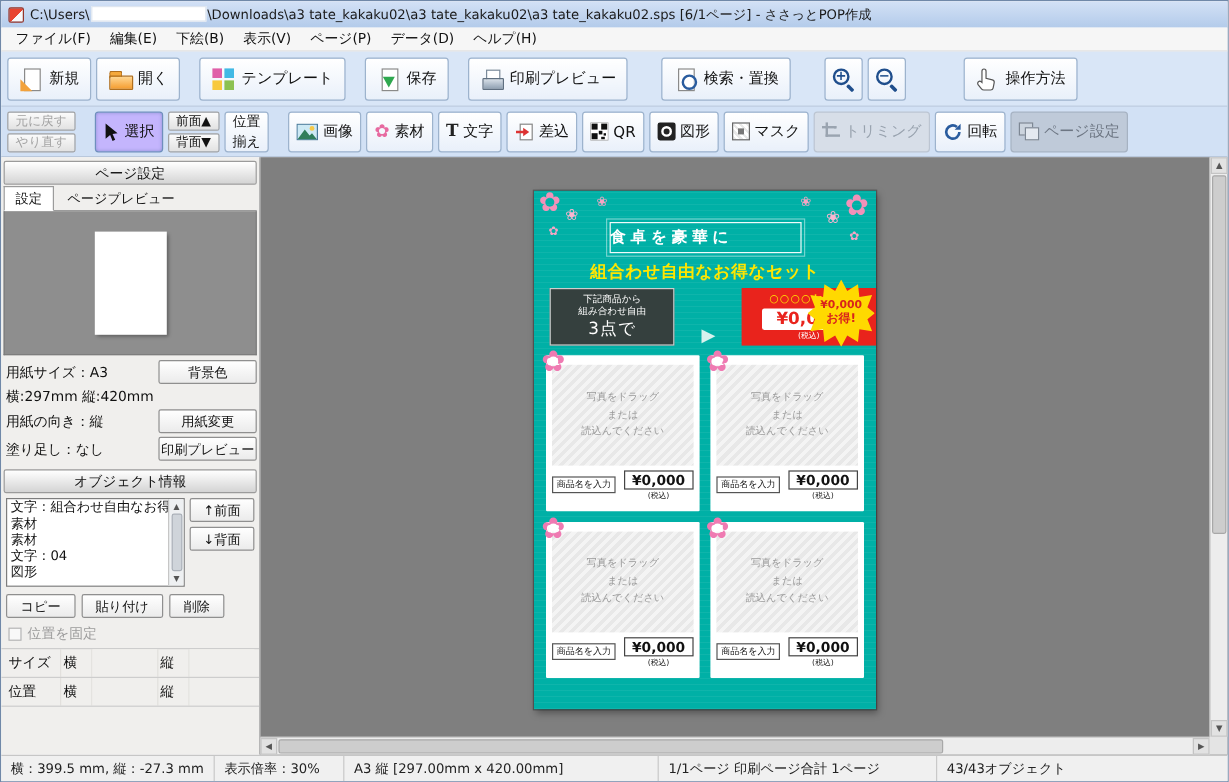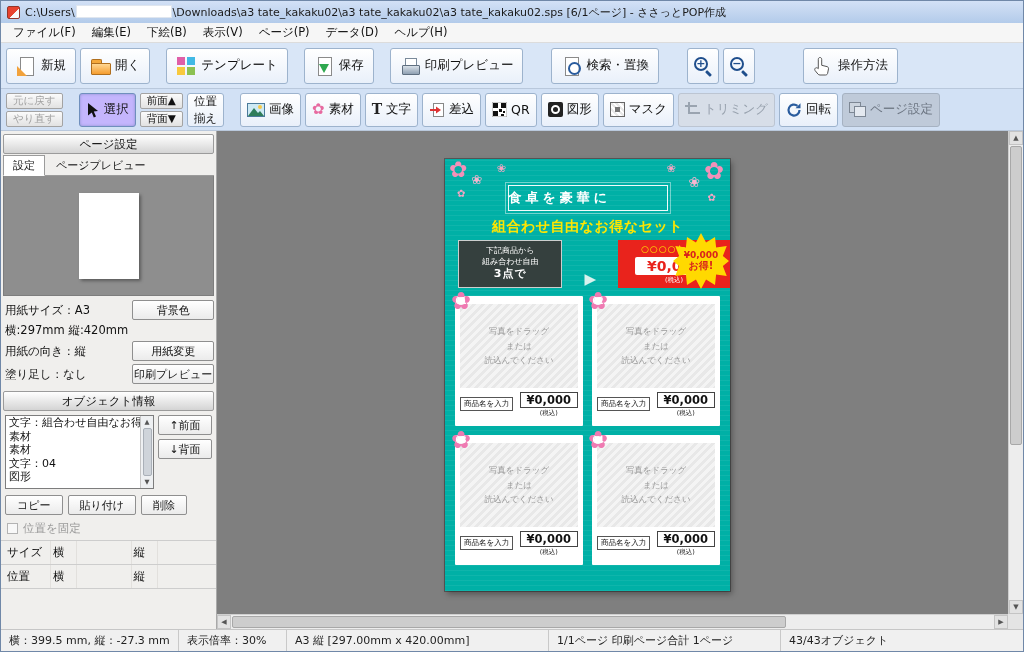--- a/index.html
+++ b/index.html
@@ -100,21 +100,21 @@
 .corner{position:absolute;right:0;bottom:0;width:15px;height:15px;background:#e4e4e4}
 
 
 .poster{position:absolute;left:228px;top:28px;width:285px;height:432px;background:#00b0a6;background-image:repeating-linear-gradient(0deg,rgba(255,255,255,.06) 0 1px,transparent 1px 5px);box-shadow:0 0 0 1px rgba(0,0,0,.3),2px 3px 6px rgba(0,0,0,.35);overflow:hidden}
 .sakura{position:absolute;line-height:1}
 .headline1{margin:26px auto 0;width:160px;border:1px solid rgba(255,255,255,.95);outline:1px solid rgba(255,255,255,.45);outline-offset:2px;color:#fff;font-weight:bold;font-size:13px;letter-spacing:4px;padding:3px 0;position:relative;z-index:2}
 .headline2{margin-top:7px;text-align:center;color:#ffe600;font-weight:bold;font-size:14px;letter-spacing:.5px;position:relative;z-index:2}
 .offer{position:relative;display:flex;align-items:flex-end;padding-left:13px;gap:22px;height:52px}
 .offer-dark{width:110px;height:48px;background:#35403e;border:1px solid rgba(255,255,255,.75);color:#fff;display:flex;flex-direction:column;align-items:center;justify-content:center;line-height:1.3}
 .offer-dark .s{font-size:8px}
-.offer-dark .b{font-size:11px;font-weight:bold;letter-spacing:1px}
+.offer-dark .b{font-size:14px;font-weight:normal;letter-spacing:1px}
 .offer-arrow{color:#d9f2ee;font-size:15px}
 .offer-red{width:118px;height:48px;background:#e9231c;display:flex;flex-direction:column;align-items:center;justify-content:center;gap:1px}
 .set-name{color:#ffe600;font-weight:bold;font-size:9px;letter-spacing:1px}
 .price-chip{background:#fff;color:#e9231c;font-weight:bold;font-size:14px;line-height:18px;padding:0 12px;border-radius:2px}
 .offer-red .tax{color:#fff;font-size:6.5px}
 .burst{position:absolute;right:1px;top:-3px;width:56px;height:56px;background:#ffd900;clip-path:polygon(50% 0%,59% 17%,75% 7%,77% 26%,96% 23%,89% 41%,100% 50%,89% 59%,96% 77%,77% 74%,75% 93%,59% 83%,50% 100%,41% 83%,25% 93%,23% 74%,4% 77%,11% 59%,0% 50%,11% 41%,4% 23%,23% 26%,25% 7%,41% 17%);display:flex;flex-direction:column;align-items:center;justify-content:center;color:#d9231c;font-weight:bold;z-index:3}
 .burst .p{font-size:9px;line-height:1.1}
 .burst .l{font-size:10px;line-height:1.1}
 .cards{display:grid;grid-template-columns:1fr 1fr;gap:9px;margin:8px 10px 0}
 .card{position:relative;background:#fff;height:130px;padding:8px 5px 3px;border-radius:1px}

